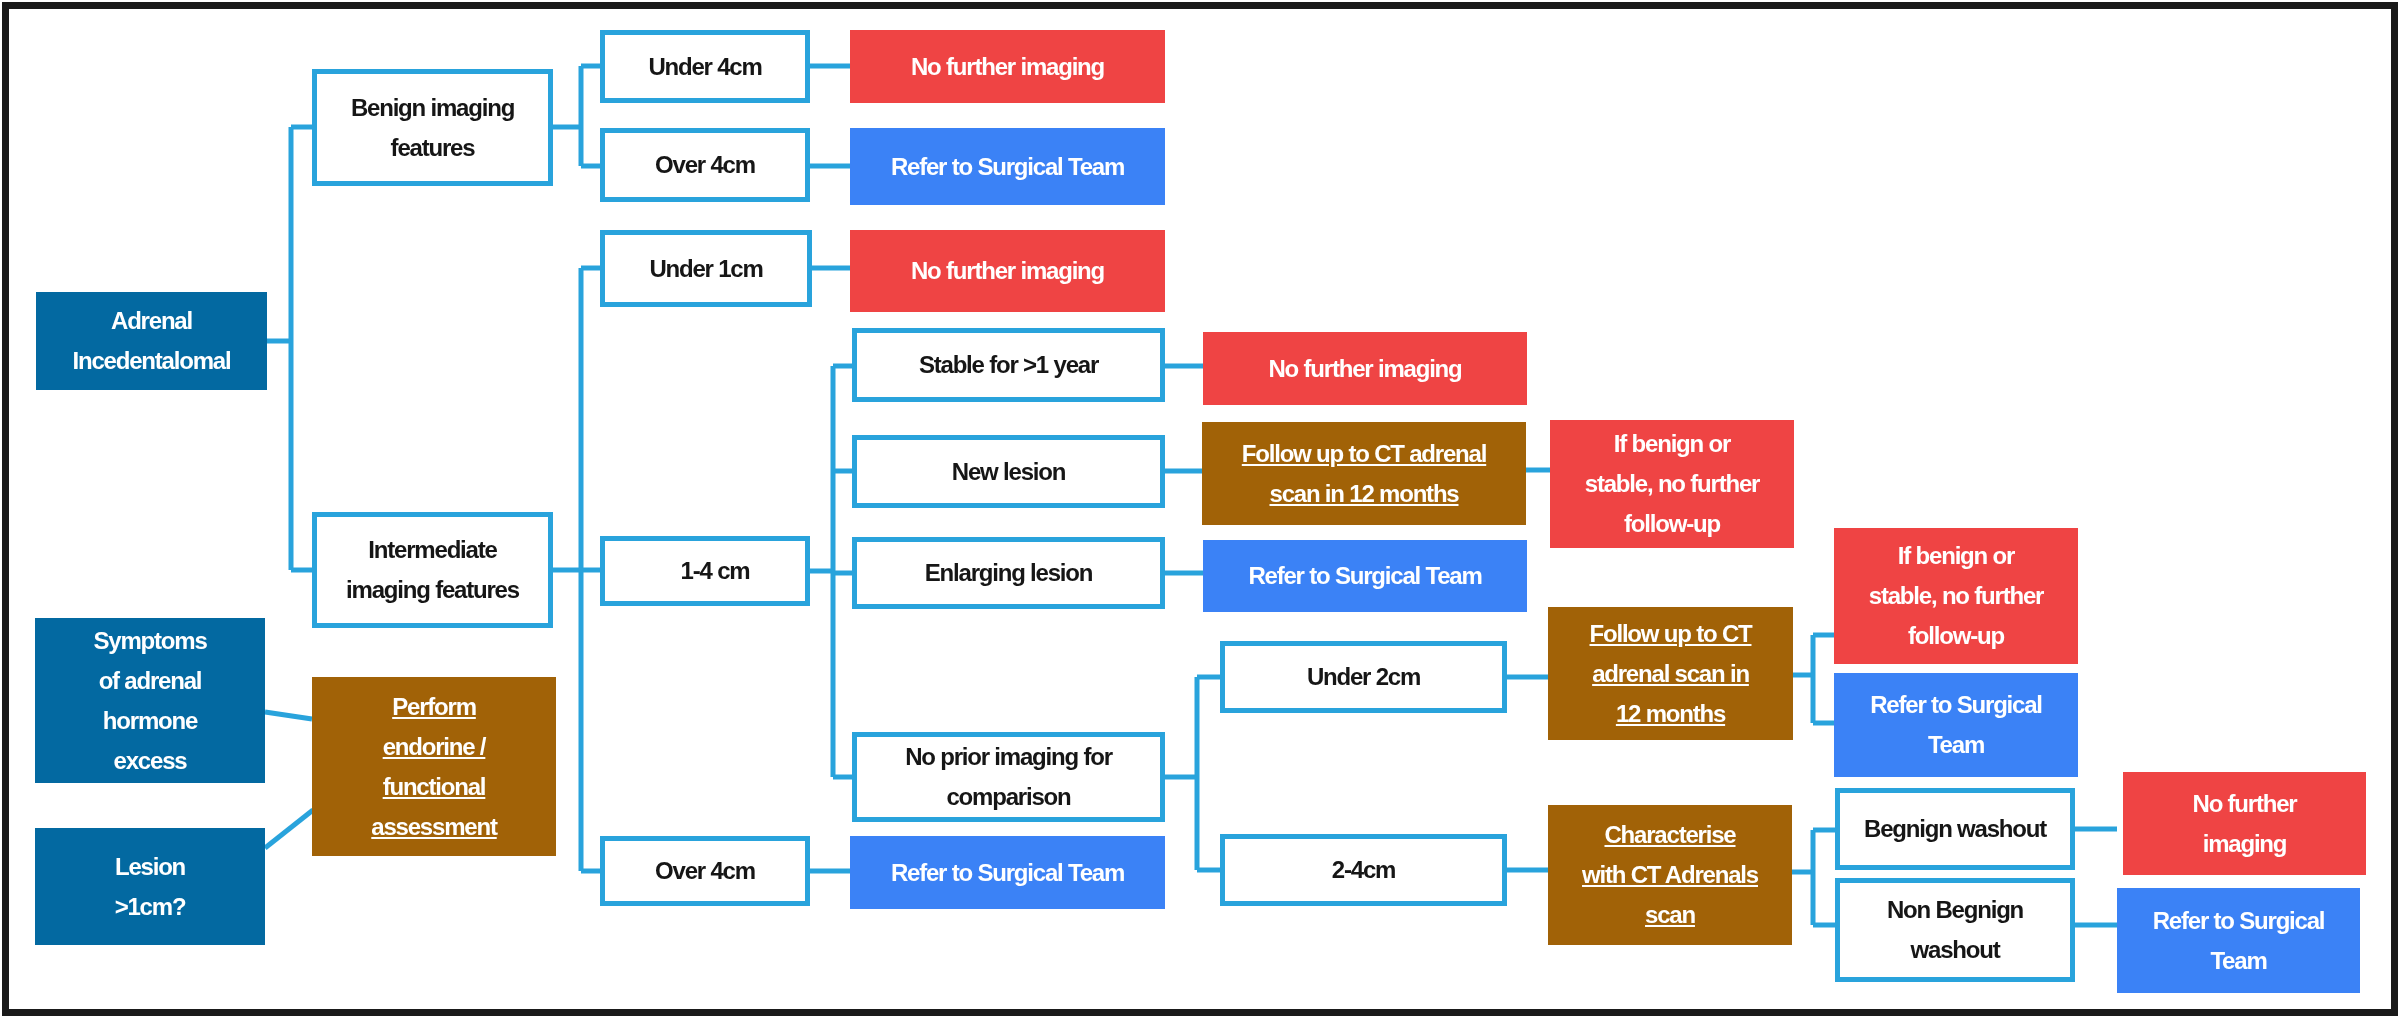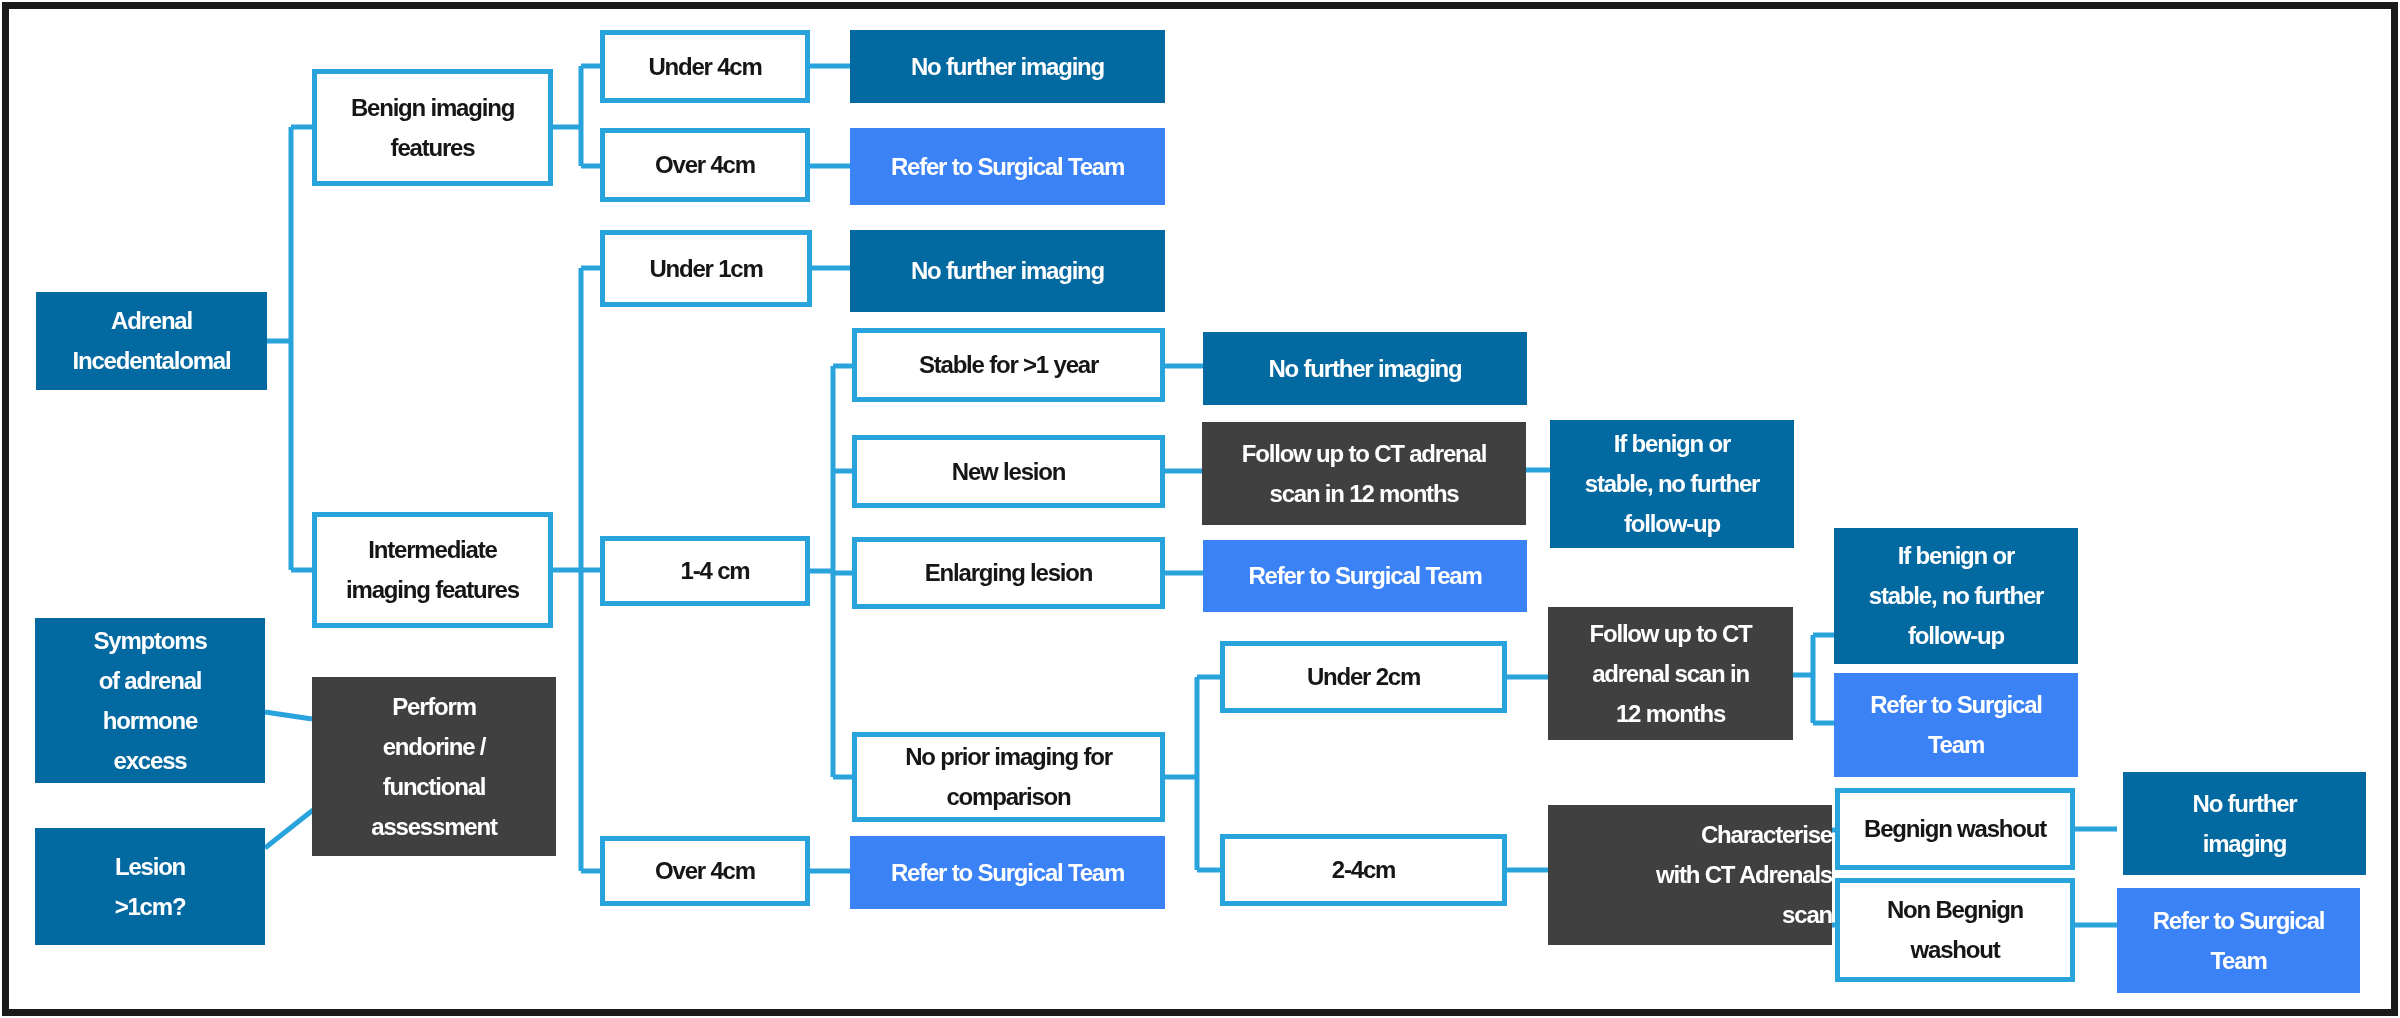--- a/index.html
+++ b/index.html
@@ -24,22 +24,22 @@
     align-items:center;justify-content:center;
     text-align:center;
     font-weight:700;
     font-size:24px;
     line-height:40px;
     letter-spacing:-1.2px;
     z-index:2;
   }
   .node .ln{white-space:nowrap;}
   .node.blue{background:#0369a1;color:#ffffff;}
-  .node.orange{background:#404040;color:#ffffff;}
-  .node.green{background:#0369a1;color:#ffffff;}
+  .node.orange{background:#a16207;color:#ffffff;text-decoration:underline;}
+  .node.green{background:#ef4444;color:#ffffff;}
   .node.red{background:#3b82f6;color:#ffffff;}
   .node.white{background:#ffffff;color:#161616;border:5px solid #29a3dc;}
 </style>
 </head>
 <body>
 
 <div id="stage" style="width: 2400px; height: 1018px;">
   <svg id="wires" width="2400" height="1018">
       <line x1="267" y1="341" x2="291" y2="341" stroke="#29a3dc" stroke-width="5"></line>
       <line x1="291" y1="127" x2="291" y2="570" stroke="#29a3dc" stroke-width="5"></line>
@@ -175,21 +175,21 @@
     <div class="node green" style="left: 1550px; top: 420px; width: 244px; height: 128px;">
       <div class="ln">If benign or</div>
       <div class="ln">stable, no further</div>
       <div class="ln">follow-up</div>
     </div>
     <div class="node orange" style="left: 1548px; top: 607px; width: 245px; height: 133px;">
       <div class="ln">Follow up to CT</div>
       <div class="ln">adrenal scan in</div>
       <div class="ln">12 months</div>
     </div>
-    <div class="node orange" style="left: 1548px; top: 805px; width: 284px; height: 140px; align-items: flex-end;">
+    <div class="node orange" style="left: 1548px; top: 805px; width: 244px; height: 140px;">
       <div class="ln">Characterise</div>
       <div class="ln">with CT Adrenals</div>
       <div class="ln">scan</div>
     </div>
     <div class="node green" style="left: 1834px; top: 528px; width: 244px; height: 136px;">
       <div class="ln">If benign or</div>
       <div class="ln">stable, no further</div>
       <div class="ln">follow-up</div>
     </div>
     <div class="node red" style="left: 1834px; top: 673px; width: 244px; height: 104px;">

